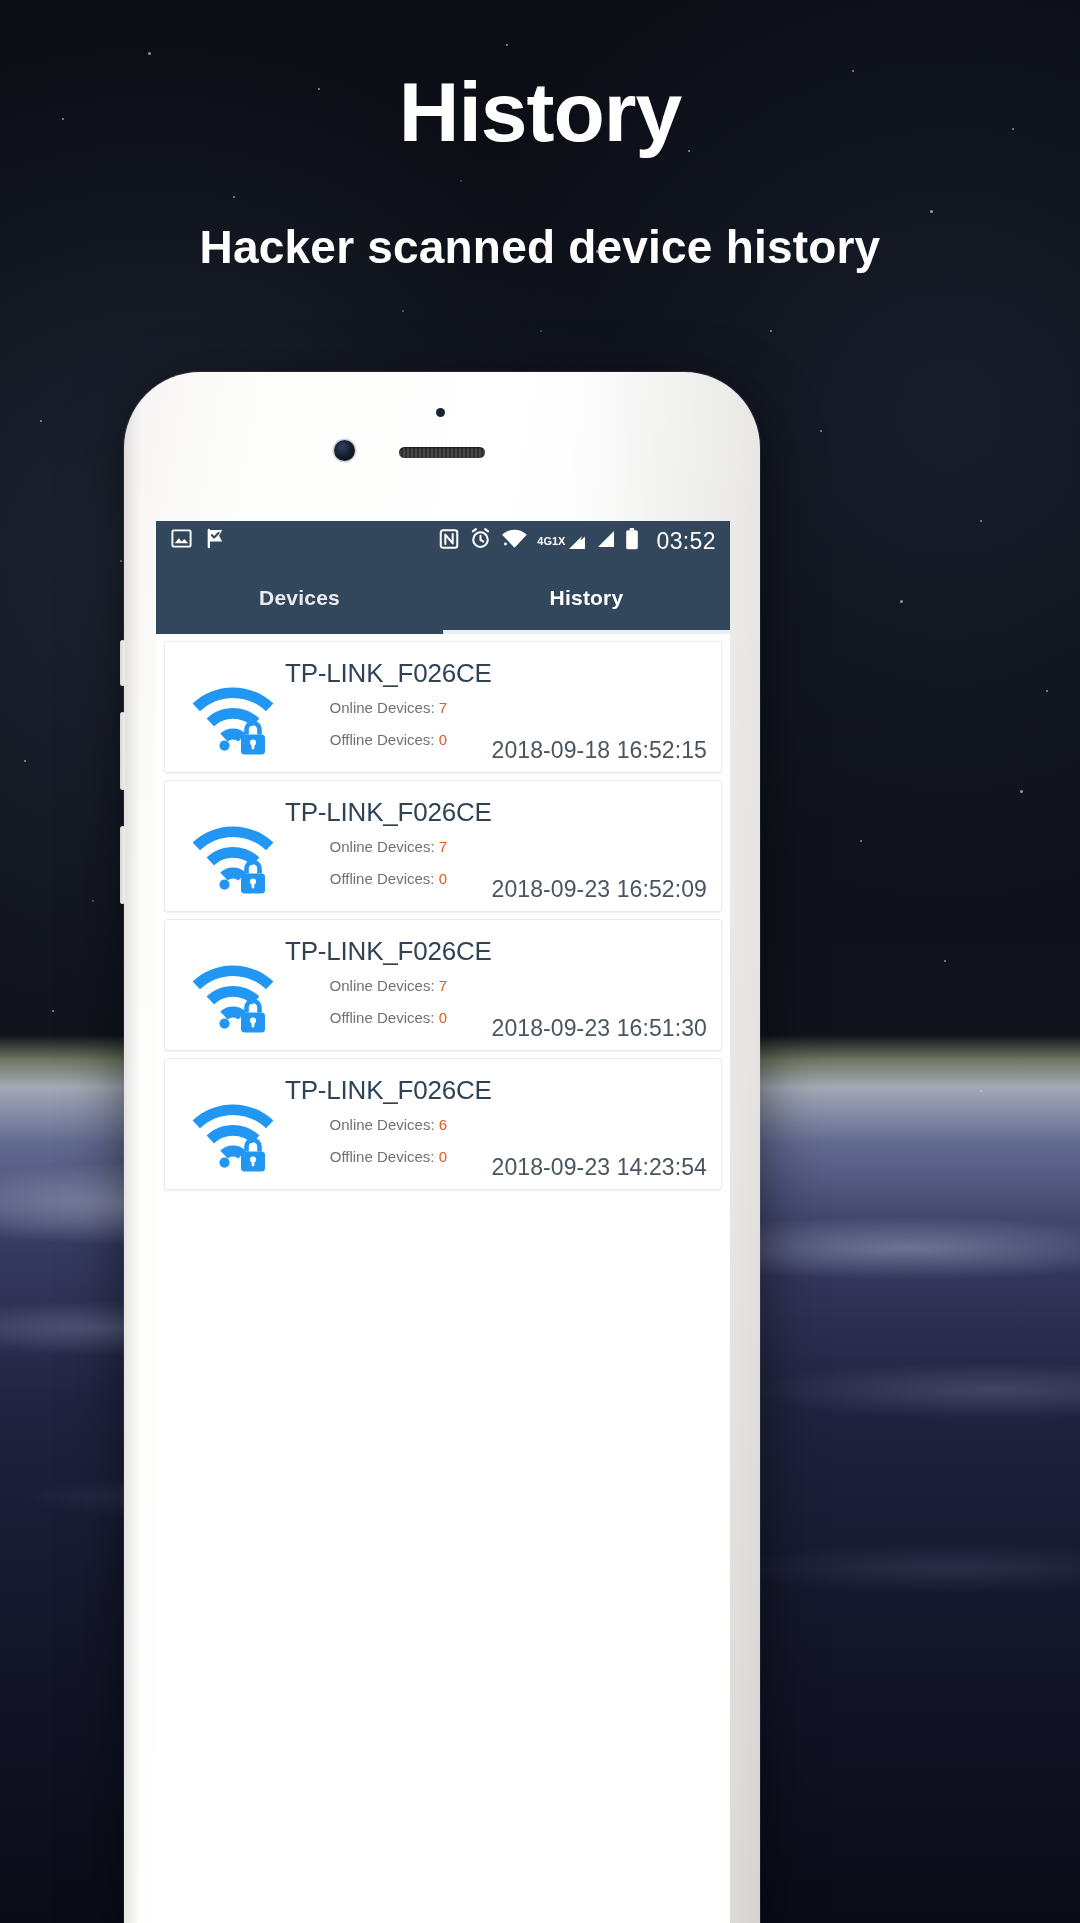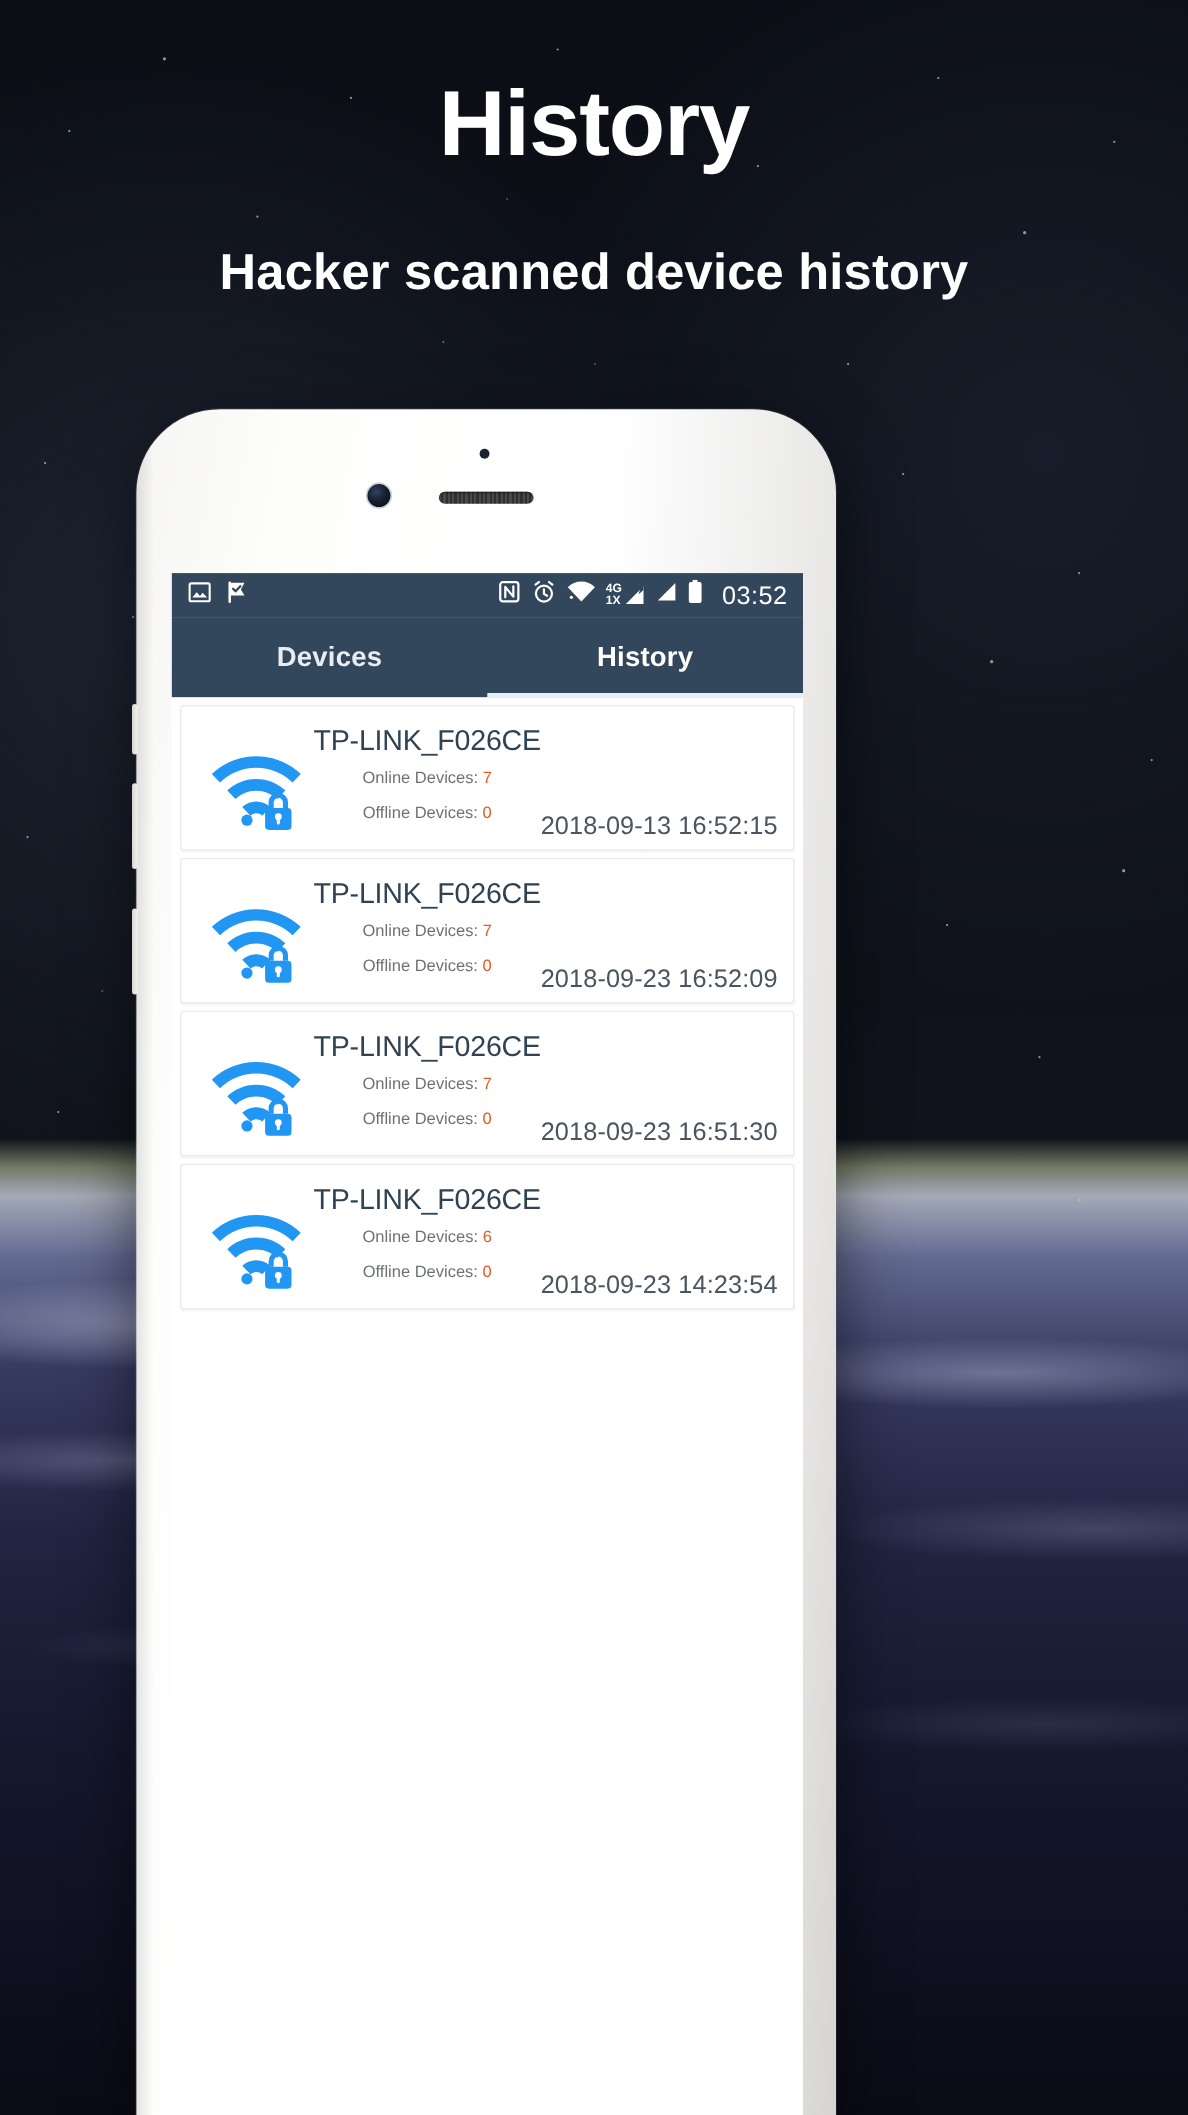--- a/index.html
+++ b/index.html
@@ -134,21 +134,21 @@
   .kebab { display:flex; flex-direction:column; gap:5px; align-items:center; cursor:pointer; }
   .kebab i { width:5px; height:5px; border-radius:50%; background:#fff; display:block; }
 
   
   .tabs {
     height:73px; background:#32465c; display:flex; align-items:stretch;
     position:relative;
   }
   .tab {
     flex:1; display:flex; align-items:center; justify-content:center;
-    color:#e9edf2; font-size:25px; font-weight:bold; letter-spacing:.2px;
+    color:#e9edf2; font-size:21px; font-weight:bold; letter-spacing:.2px;
     position:relative; cursor:pointer;
   }
   .tab.active { color:#ffffff; }
   .tab.active::after {
     content:""; position:absolute; left:0; right:0; bottom:0; height:4px;
     background:#e8eef5;
   }
 
   
   .list { background:#ffffff; height:1219px; overflow:hidden; position:relative; }
@@ -263,21 +263,21 @@
             <path d="M4 4.6l3.2-2.4M20 4.6l-3.2-2.4" stroke="#fff" stroke-width="2.1" stroke-linecap="round"></path>
           </svg>
       </span>
       <span class="ic">
         <svg width="27" height="22" viewBox="0 0 28 22">
             <path d="M14 20.2L1.2 6.6C4.6 3.2 9.1 1.3 14 1.3s9.4 1.9 12.8 5.3z" fill="#fff"></path>
             <circle cx="4.6" cy="16.2" r="1.5" fill="#fff"></circle>
           </svg>
       </span>
       <span class="ic" style="display:flex;align-items:center;gap:2px;">
-        <span style="display:flex;flex-direction:column;font-size:11px;line-height:11px;font-weight:bold;">
+        <span style="display:flex;flex-direction:row;font-size:11px;line-height:11px;font-weight:bold;">
           <span>4G</span>
           <span>1X</span>
         </span>
         <svg width="20" height="20" viewBox="0 0 20 20">
             <path d="M18 2v16H2z" fill="#fff"></path>
             <path d="M13.4 9.4L18 5.4V2h-2.2z" fill="#32465c"></path>
           </svg>
       </span>
       <span class="ic">
         <svg width="20" height="20" viewBox="0 0 20 20">
@@ -323,21 +323,21 @@
         <div class="card-text">
           <div class="ssid">TP-LINK_F026CE</div>
           <div class="devline">
             <span>Online Devices: </span><b>7</b>
           </div>
           <div class="devline">
             <span>Offline Devices: </span><b>0</b>
           </div>
         </div>
       </div>
-      <div class="stamp">2018-09-13 16:52:15</div>
+      <div class="stamp">2018-09-18 16:52:15</div>
     </div>
 
     <div class="card">
       <div class="card-top">
         <span class="wifi-ic">
           <svg width="92" height="92" viewBox="0 0 92 92">
             <path d="M46 19.5c15.6 0 29.9 6.1 40.4 16.1l-7.4 7.7C70.3 34.9 58.7 29.9 46 29.9S21.7 34.9 13 43.3l-7.4-7.7C16.1 25.6 30.4 19.5 46 19.5z" fill="#2196f3"></path>
             <path d="M46 40.1c10.2 0 19.5 4 26.4 10.5l-7.5 7.8C59.9 53.6 53.3 50.8 46 50.8s-13.9 2.8-18.9 7.6l-7.5-7.8C26.5 44.1 35.8 40.1 46 40.1z" fill="#2196f3"></path>
             <path d="M46 60.6c4.9 0 9.4 1.9 12.8 5l-7.5 7.9c-1.5-1.3-3.3-2.1-5.3-2.1s-3.8.8-5.3 2.1l-7.5-7.9c3.4-3.1 7.9-5 12.8-5z" fill="#2196f3"></path>
             <circle cx="37.5" cy="77.6" r="5.1" fill="#2196f3"></circle>

